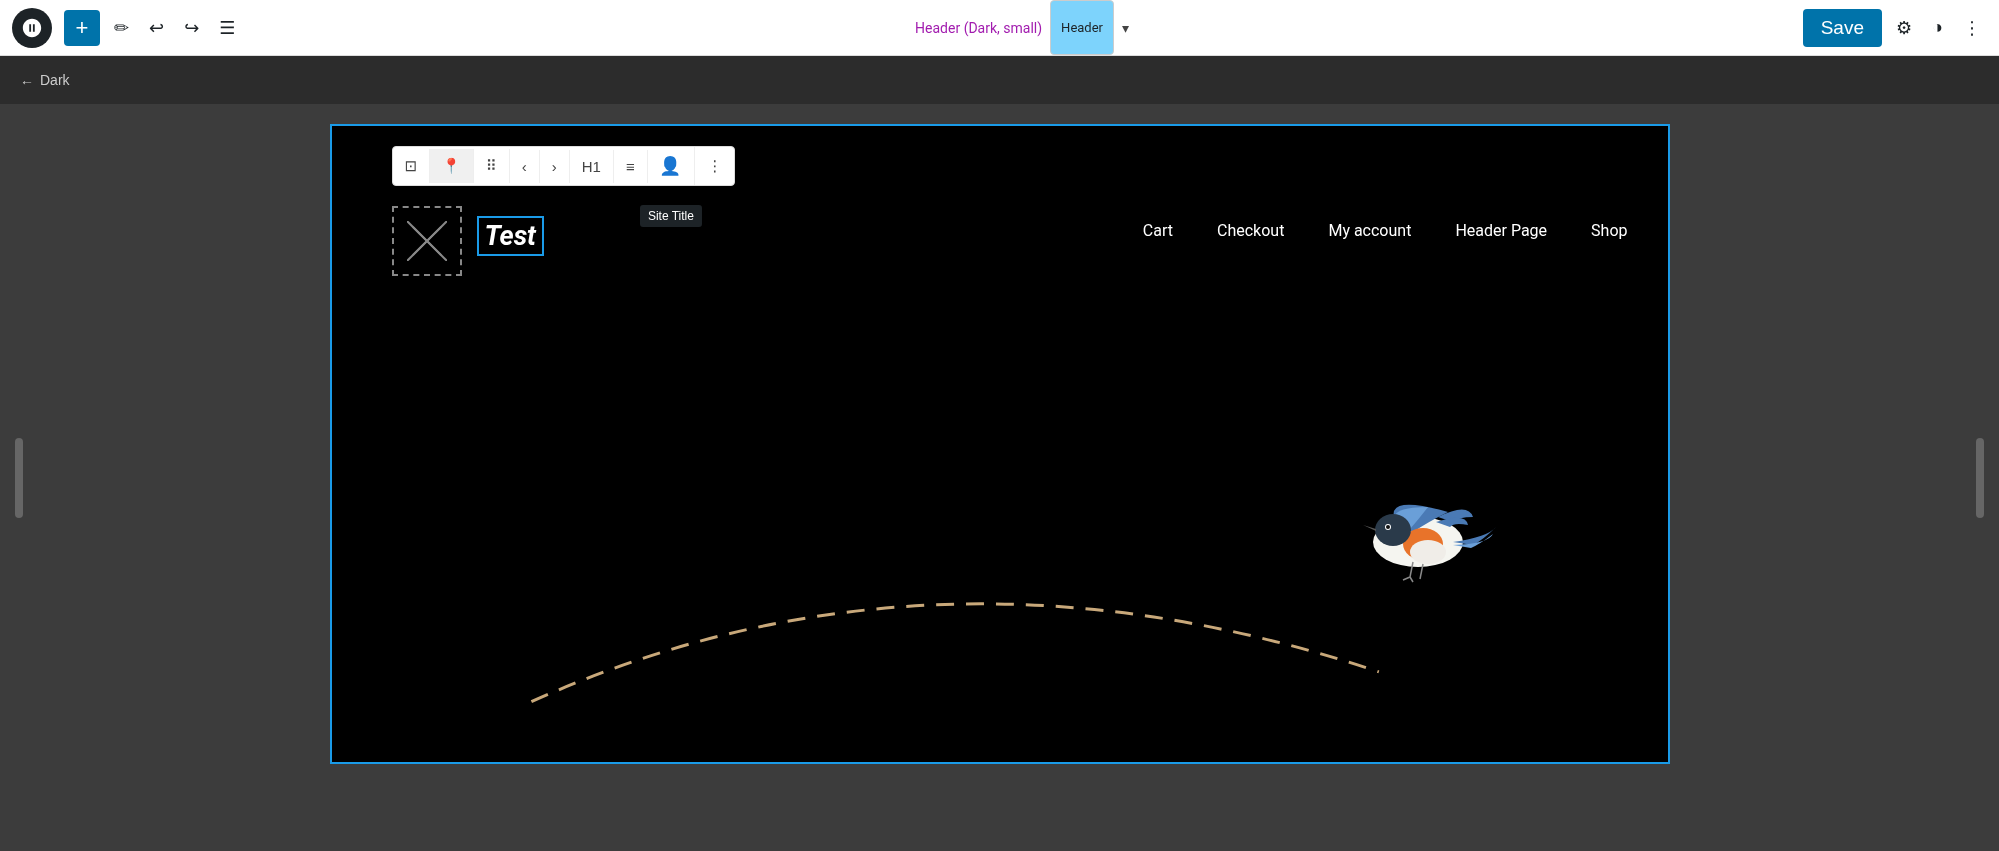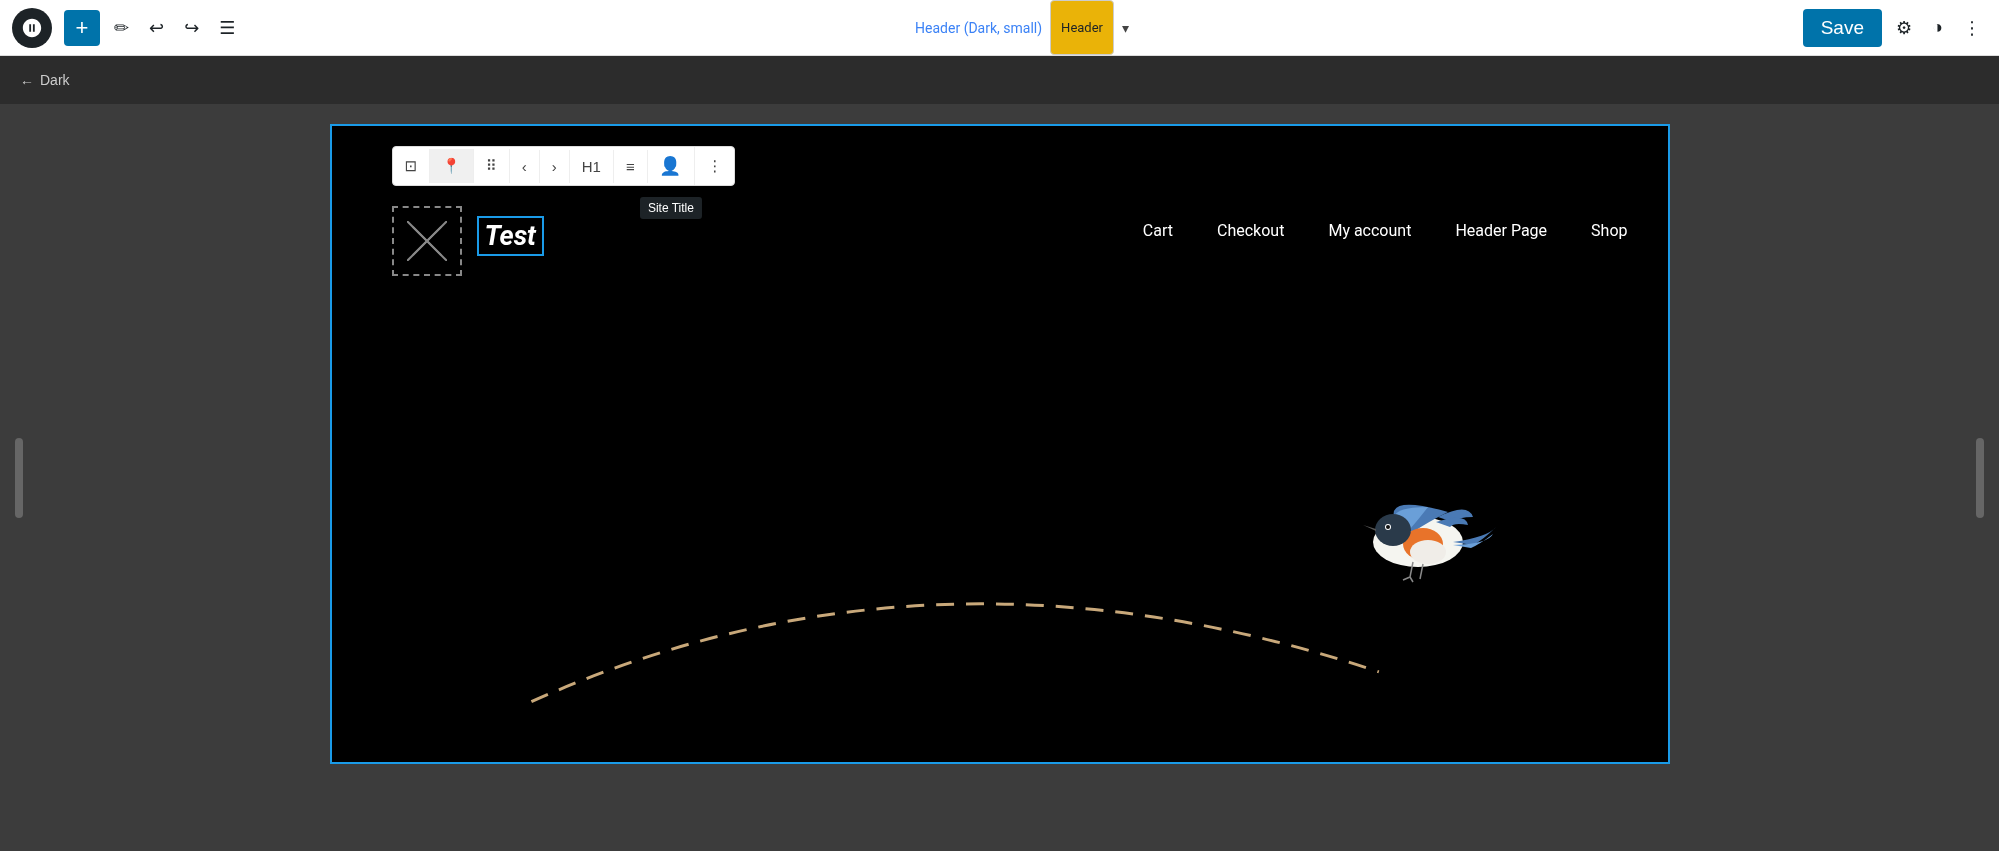--- a/index.html
+++ b/index.html
@@ -38,24 +38,24 @@
       padding: 6px; border-radius: 4px;
       display: flex; align-items: center; justify-content: center;
       font-size: 18px;
     }
     .toolbar-center {
       flex: 1;
       display: flex; align-items: center; justify-content: center;
       gap: 8px;
     }
     .template-label {
-      font-size: 14px; color: #3b82f6;
+      font-size: 14px; color: #a21caf;
     }
     .template-badge {
-      background: #eab308;
+      background: #7dd3fc;
       border: 1px solid #ccc;
       border-radius: 4px;
       padding: 19px 10px;
       font-size: 13px;
       color: #1d2327;
     }
     .chevron-down { font-size: 14px; color: #444; cursor: pointer; }
     .toolbar-right {
       display: flex; align-items: center; gap: 8px;
     }
@@ -125,21 +125,21 @@
     }
     .block-toolbar-btn:last-child { border-right: none; }
     .block-toolbar-btn.active { background: #f0f0f0; }
 
     
     .site-title-tooltip {
       position: absolute;
       top: 100%;
       left: 50%;
       transform: translateX(-50%);
-      margin-top: 12px;
+      margin-top: 20px;
       background: #1d2327;
       color: #fff;
       font-size: 12px;
       padding: 4px 8px;
       border-radius: 3px;
       white-space: nowrap;
       pointer-events: none;
     }
 
     

